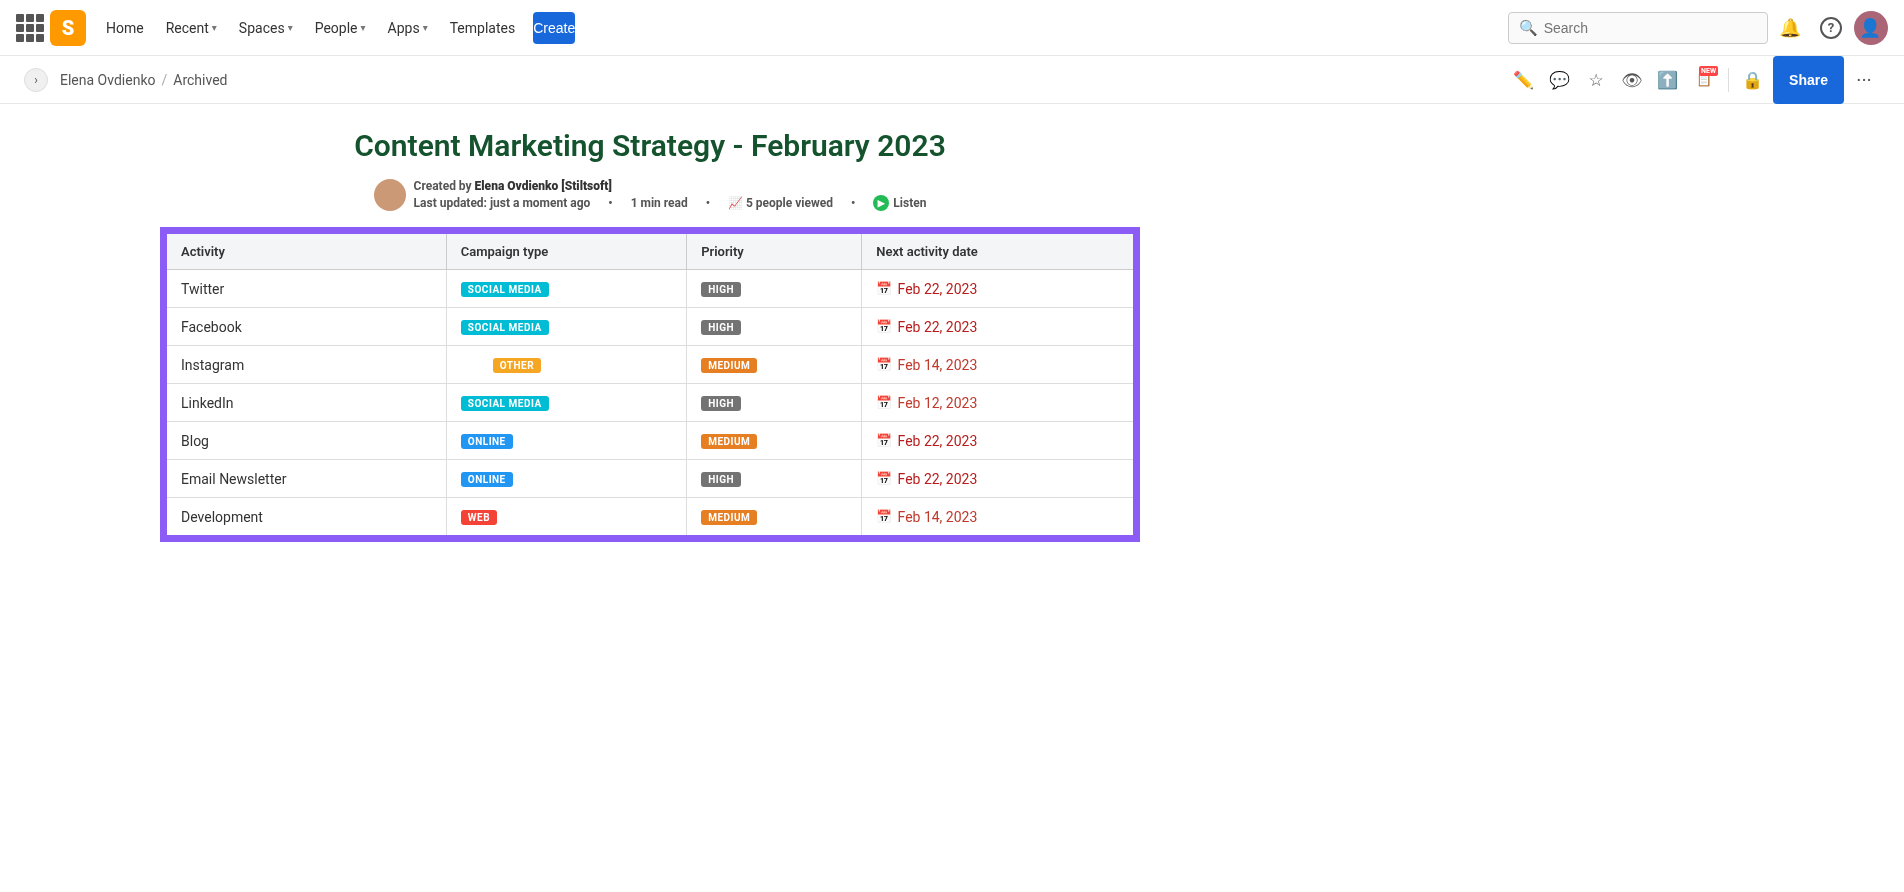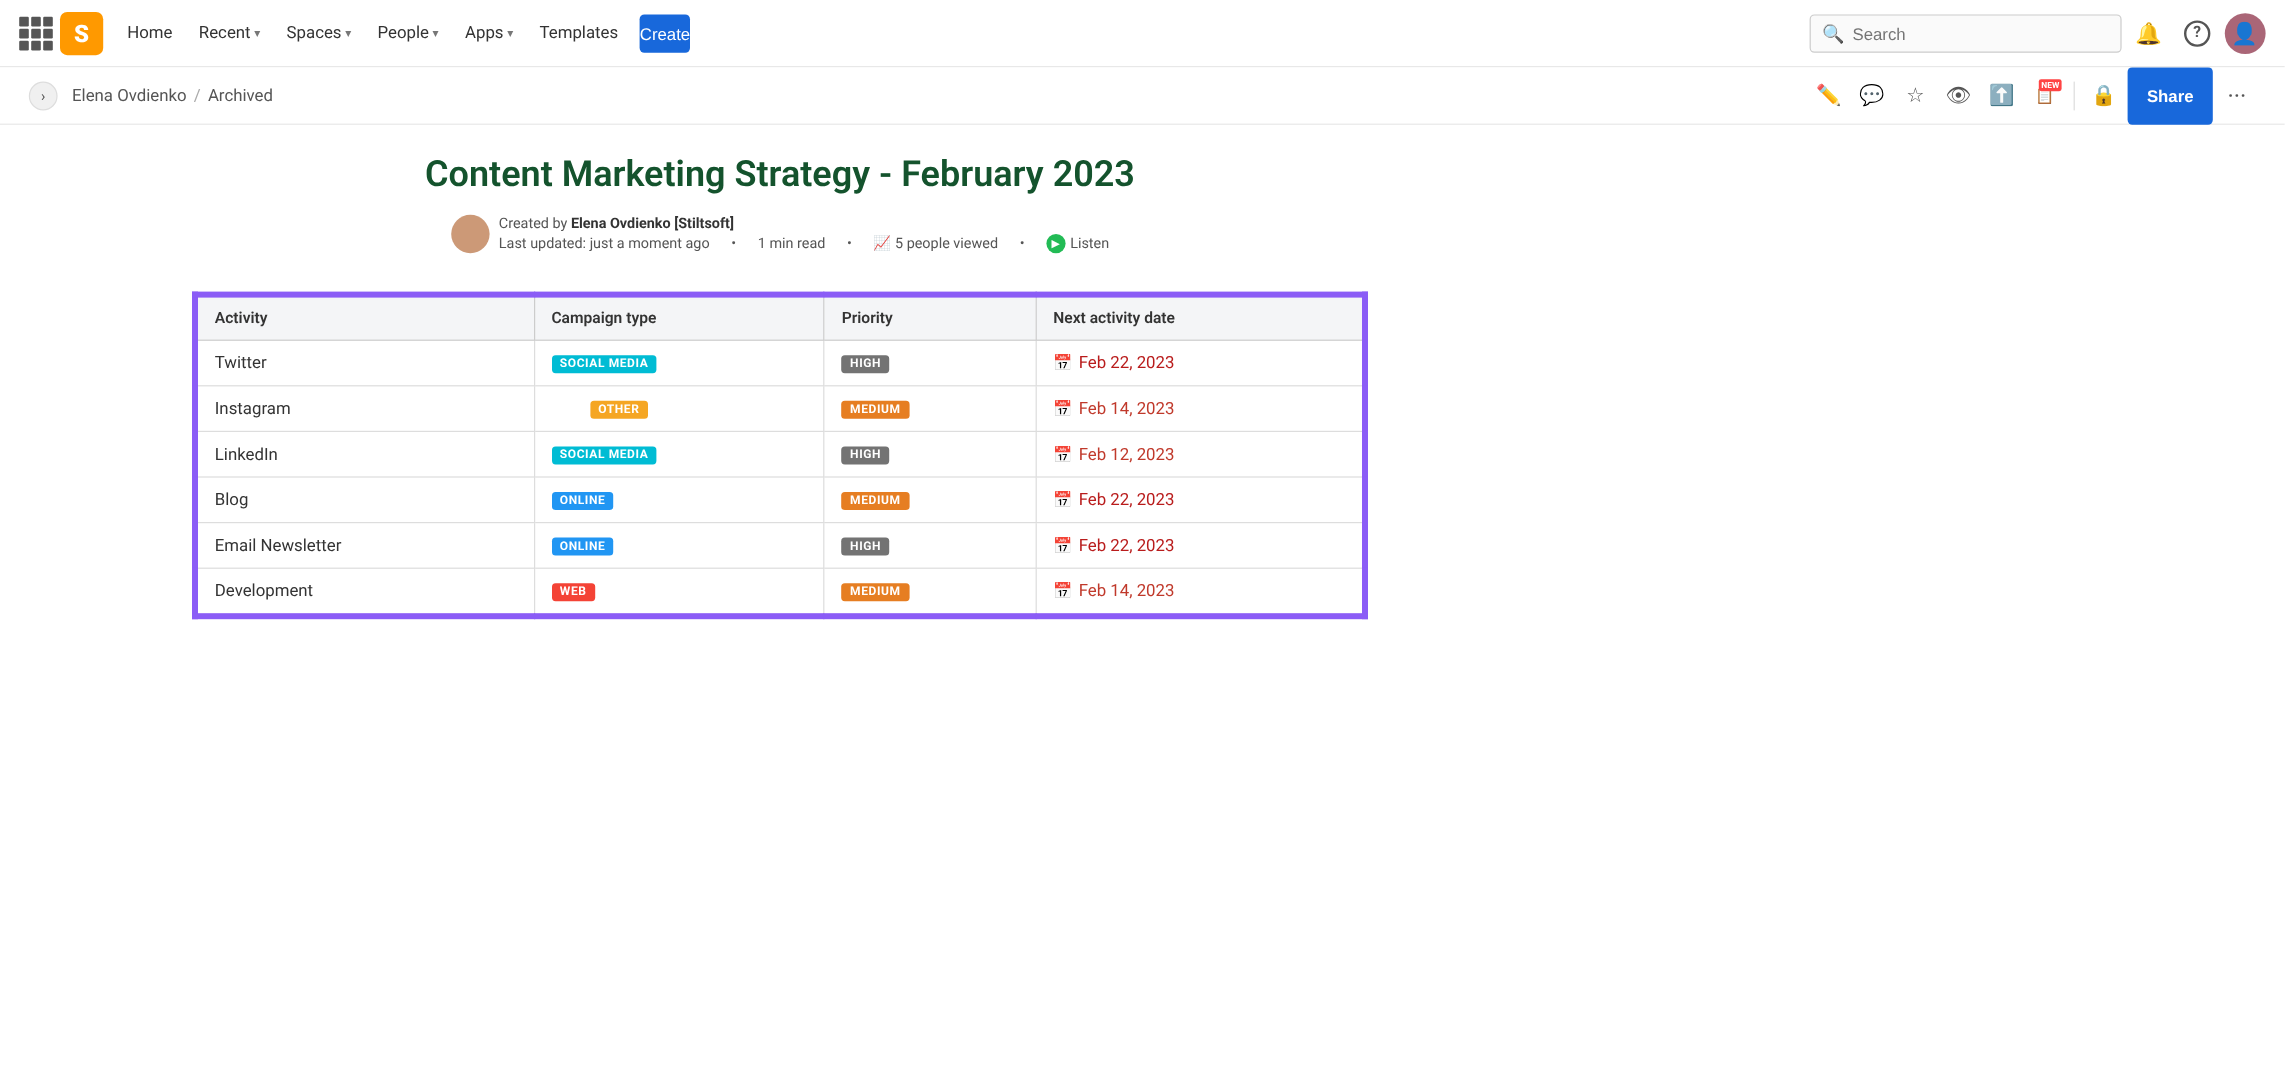--- a/index.html
+++ b/index.html
@@ -42,29 +42,29 @@
     .more-btn { width: 32px; height: 32px; display: flex; align-items: center; justify-content: center; border-radius: 4px; cursor: pointer; color: #555; font-size: 20px; }
     .action-divider { width: 1px; height: 24px; background: #ddd; margin: 0 4px; }
 
     
     .content-area { display: flex; }
     .sidebar-toggle-btn { width: 24px; height: 24px; border-radius: 50%; background: #f0f0f0; display: flex; align-items: center; justify-content: center; cursor: pointer; border: 1px solid #ddd; font-size: 12px; color: #555; }
     .main-content { flex: 1; padding: 24px 40px 40px; max-width: 1300px; }
 
     
     .page-title { font-size: 30px; font-weight: 600; color: #14532d; margin-bottom: 16px; text-align: center; }
-    .page-meta { display: flex; align-items: center; gap: 8px; margin-bottom: 32px; justify-content: center; }
+    .page-meta { display: flex; align-items: center; gap: 8px; margin-bottom: 16px; justify-content: center; font-weight: bold; }
     .meta-avatar { width: 32px; height: 32px; border-radius: 50%; background: #c97; flex-shrink: 0; }
     .meta-text { font-size: 12px; color: #555; }
     .meta-text strong { color: #333; }
     .meta-listen { display: flex; align-items: center; gap: 4px; color: #555; font-size: 12px; cursor: pointer; }
     .meta-listen-icon { width: 16px; height: 16px; background: #22bb55; border-radius: 50%; display: flex; align-items: center; justify-content: center; font-size: 9px; color: #fff; }
 
     
-    .data-table { border-collapse: collapse; width: 980px; margin: 0 auto; border: 5px solid #8b5cf6; }
+    .data-table { border-collapse: collapse; width: 980px; margin: 0 auto; border: 7px solid #8b5cf6; }
     .data-table th { background: #f4f5f7; text-align: left; padding: 10px 14px; font-weight: 600; font-size: 13px; color: #333; border: 1px solid #ccc; }
     .data-table td { padding: 10px 14px; border: 1px solid #ddd; font-size: 14px; color: #333; vertical-align: middle; }
 
     
     .badge { display: inline-block; padding: 2px 7px; border-radius: 3px; font-size: 10px; font-weight: 700; letter-spacing: 0.5px; text-transform: uppercase; }
     .badge-social-media { background: #00bcd4; color: #fff; }
     .badge-other { background: #f5a623; color: #fff; margin-left: 32px; }
     .badge-online { background: #2196f3; color: #fff; }
     .badge-web { background: #f44336; color: #fff; }
     .badge-high { background: #737373; color: #fff; }
@@ -197,20 +197,31 @@
             <td><span class="badge badge-social-media">SOCIAL MEDIA</span></td>
             <td><span class="badge badge-high">HIGH</span></td>
             <td>
               <div class="date-cell">
                 <span class="date-icon">📅</span>
                 <span class="date-normal">Feb 22, 2023</span>
               </div>
             </td>
           </tr>
           <tr>
+            <td>Facebook</td>
+            <td><span class="badge badge-social-media">SOCIAL MEDIA</span></td>
+            <td><span class="badge badge-high">HIGH</span></td>
+            <td>
+              <div class="date-cell">
+                <span class="date-icon">📅</span>
+                <span class="date-normal">Feb 22, 2023</span>
+              </div>
+            </td>
+          </tr>
+          <tr>
             <td>Instagram</td>
             <td><span class="badge badge-other">OTHER</span></td>
             <td><span class="badge badge-medium">MEDIUM</span></td>
             <td>
               <div class="date-cell">
                 <span class="date-icon">📅</span>
                 <span class="date-overdue">Feb 14, 2023</span>
               </div>
             </td>
           </tr>

